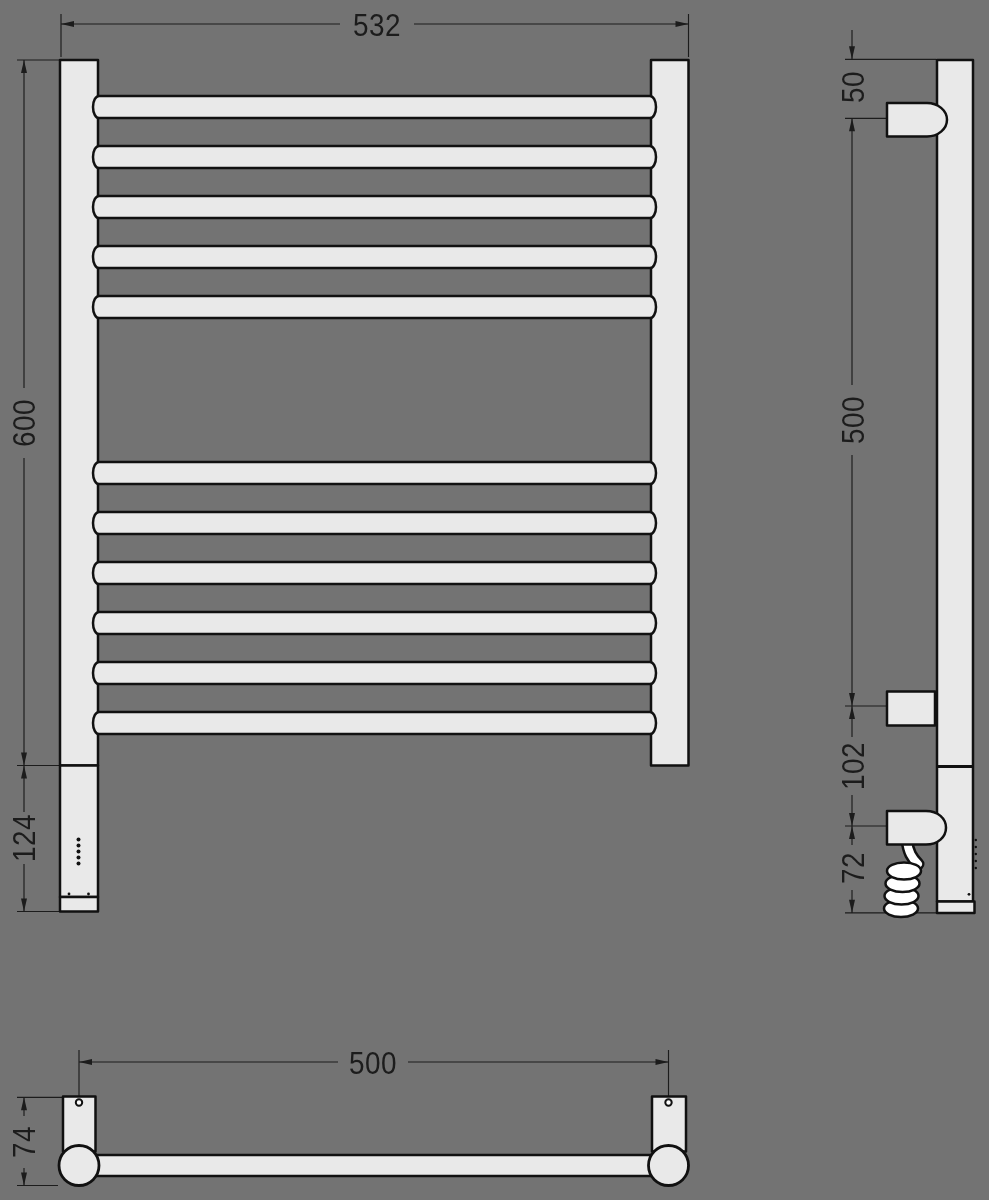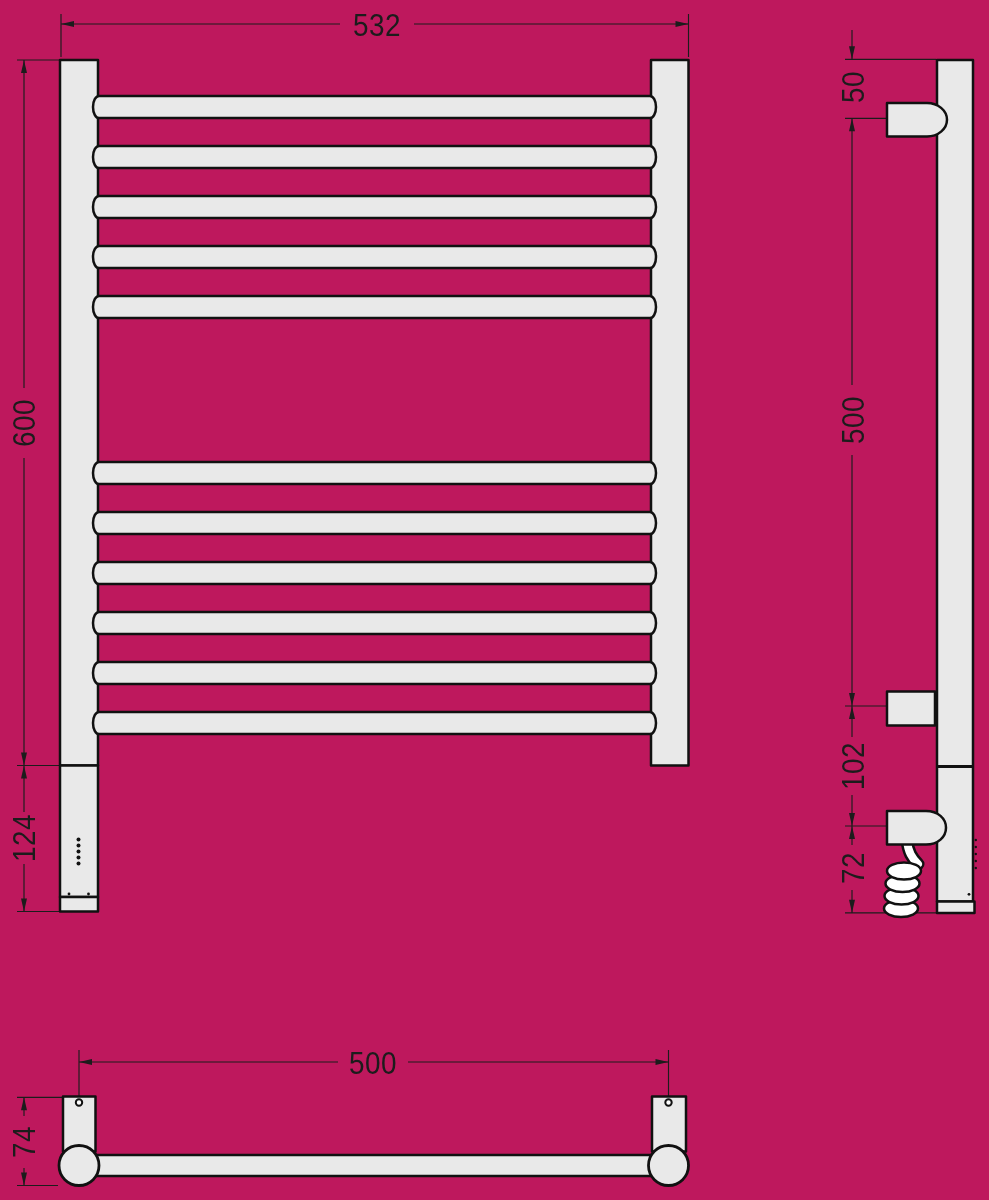--- a/index.html
+++ b/index.html
@@ -1,16 +1,16 @@
 <!DOCTYPE html>
 <html><head>
 <meta charset="utf-8">
 <style>
   html,body{margin:0;padding:0;background:#ffffff;}
-  .stage{position:relative;width:989px;height:1200px;background:#be185d;overflow:hidden;
+  .stage{position:relative;width:989px;height:1200px;background:#737373;overflow:hidden;
          font-family:"Liberation Sans",sans-serif;}
   svg{position:absolute;left:0;top:0;}
   .outline{fill:#e9e9e9;stroke:#111111;stroke-width:2.5;stroke-linejoin:round;}
   .outline-thick{fill:#e9e9e9;stroke:#111111;stroke-width:2.8;stroke-linejoin:round;}
   .dim{stroke:#1c1c1c;stroke-width:1.15;fill:none;}
   .heavy{stroke:#111111;stroke-width:3;fill:none;}
   .arrow{fill:#1c1c1c;stroke:none;}
   .dimtext{font-family:"Liberation Sans",sans-serif;font-size:31px;fill:#1c1c1c;
            text-anchor:middle;letter-spacing:0.5px;}
   .dot{fill:#111111;stroke:none;}

